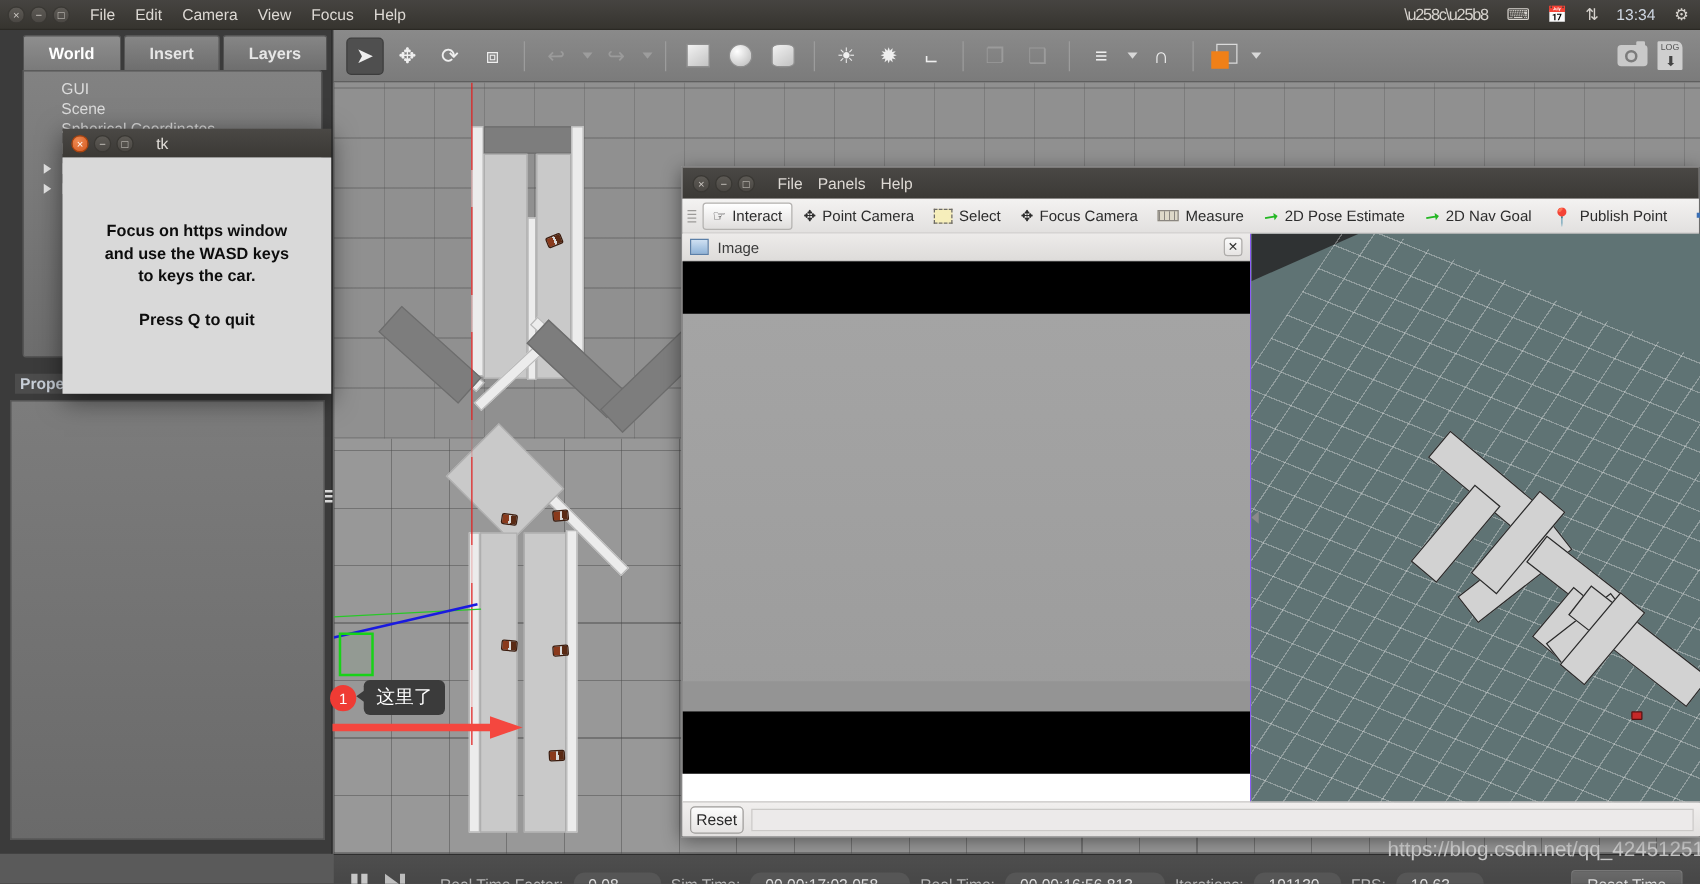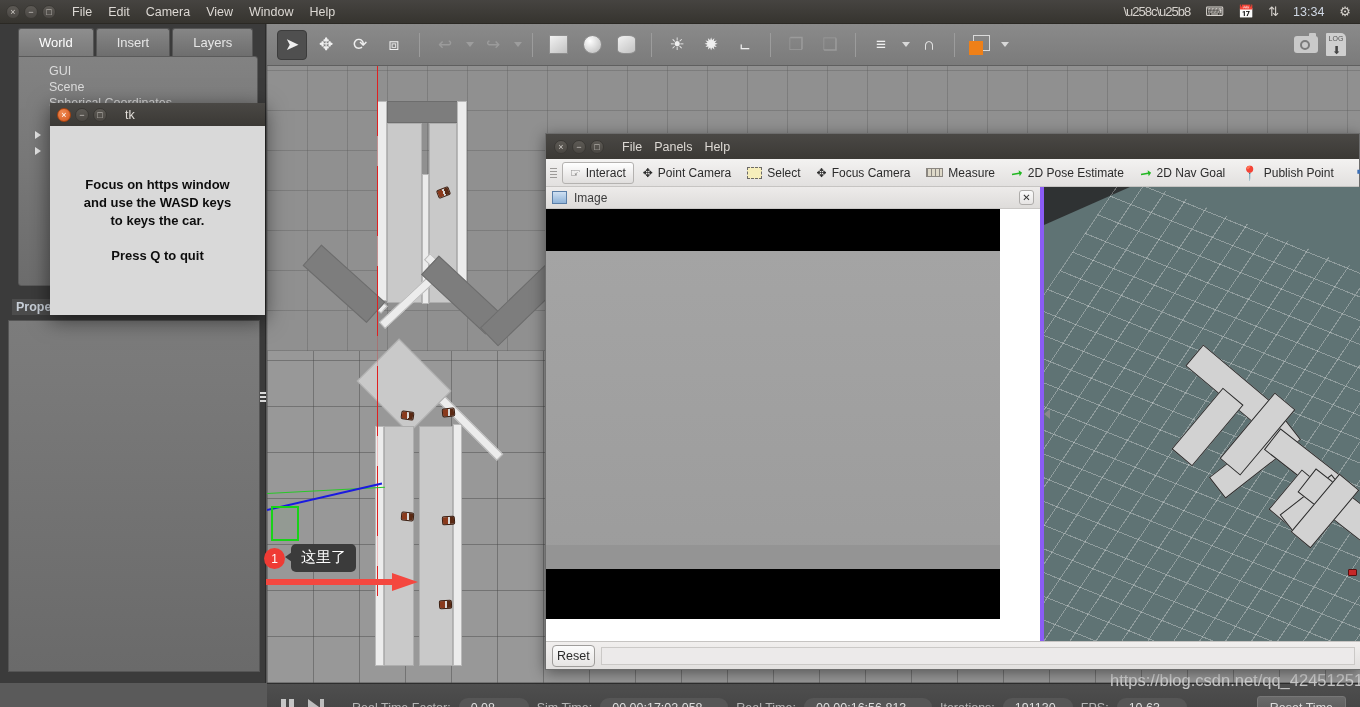--- a/index.html
+++ b/index.html
@@ -41,20 +41,21 @@
     position: absolute; left: 0; top: 0; width: 266px; height: 659px;
     background: #3b3b3b;
     border-right: 1px solid #2c2c2c;
   }
   .gz-tabs { display: flex; padding: 4px 0 0 18px; gap: 2px; }
   .gz-tab {
     padding: 6px 20px 6px 20px; font-size: 13px; color: #e6e6e6;
     background: linear-gradient(#868686, #6e6e6e);
     border: 1px solid #555; border-bottom: none;
     border-radius: 3px 3px 0 0;
+    font-weight: bold;
   }
   .gz-tab.active { background: linear-gradient(#8e8e8e, #7a7a7a); color: #fff; }
   .gz-tree {
     position: absolute; left: 18px; top: 32px; width: 240px; height: 230px;
     background: linear-gradient(#828282, #6d6d6d);
     border: 1px solid #5a5a5a; border-radius: 0 3px 3px 3px;
     padding: 6px 0 0 8px;
   }
   .tree-row {
     display: flex; align-items: center; gap: 4px;
@@ -245,21 +246,21 @@
   }
   .ic-select { width: 15px; height: 12px; background: #f6eebb; border: 1px dashed #6c6a68; }
   .ic-measure {
     width: 17px; height: 9px; background: #ded9c9; border: 1px solid #8a8680;
     background-image: repeating-linear-gradient(90deg, #8a8680 0 1px, transparent 1px 4px);
   }
   .ic-arrow2d { color: #23b723; font-size: 14px; transform: rotate(-10deg); }
   .ic-pin { color: #c1481c; font-size: 14px; }
   .ic-plus { color: #3b6fb5; font-size: 17px; font-weight: bold; }
   .rviz-body { position: absolute; left: 0; top: 53px; width: 815px; height: 455px; display: flex; }
-  .rviz-imgpanel { width: 498px; background: #fff; border-right: 4px solid #8b5cf6; position: relative; }
+  .rviz-imgpanel { width: 455px; background: #fff; border-right: 1px solid #8b5cf6; position: relative; }
   .img-head {
     height: 22px; background: linear-gradient(#edebea, #dedcda);
     display: flex; align-items: center; gap: 7px; padding: 0 6px;
     font-size: 12px; color: #3b3b3b; border-bottom: 1px solid #c9c7c5;
   }
   .img-head-ic {
     width: 15px; height: 13px; background: linear-gradient(#cfe0f2, #8fb3d8);
     border: 1px solid #5b7fa8;
   }
   .img-close {
@@ -362,21 +363,21 @@
     <div class="wctrls">
       <div class="wctrl">×</div>
       <div class="wctrl">−</div>
       <div class="wctrl">□</div>
     </div>
     <div class="unity-menu">
       <span>File</span>
       <span>Edit</span>
       <span>Camera</span>
       <span>View</span>
-      <span>Window</span>
+      <span>Focus</span>
       <span>Help</span>
     </div>
     <div class="unity-right">
       <span class="tray-ic">\u258c\u25b8</span>
       <span class="tray-ic">⌨</span>
       <span class="tray-ic">📅</span>
       <span class="tray-ic">⇅</span>
       <span class="tray-clock">13:34</span>
       <span class="tray-ic">⚙</span>
     </div>

